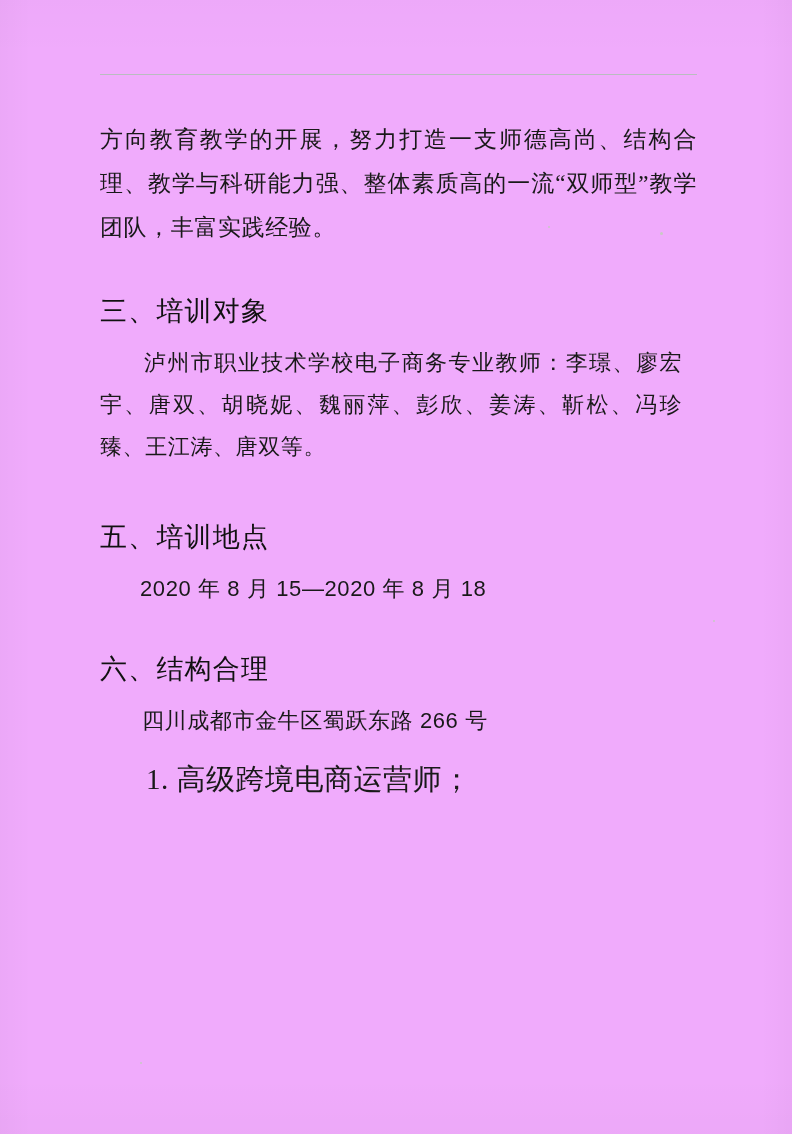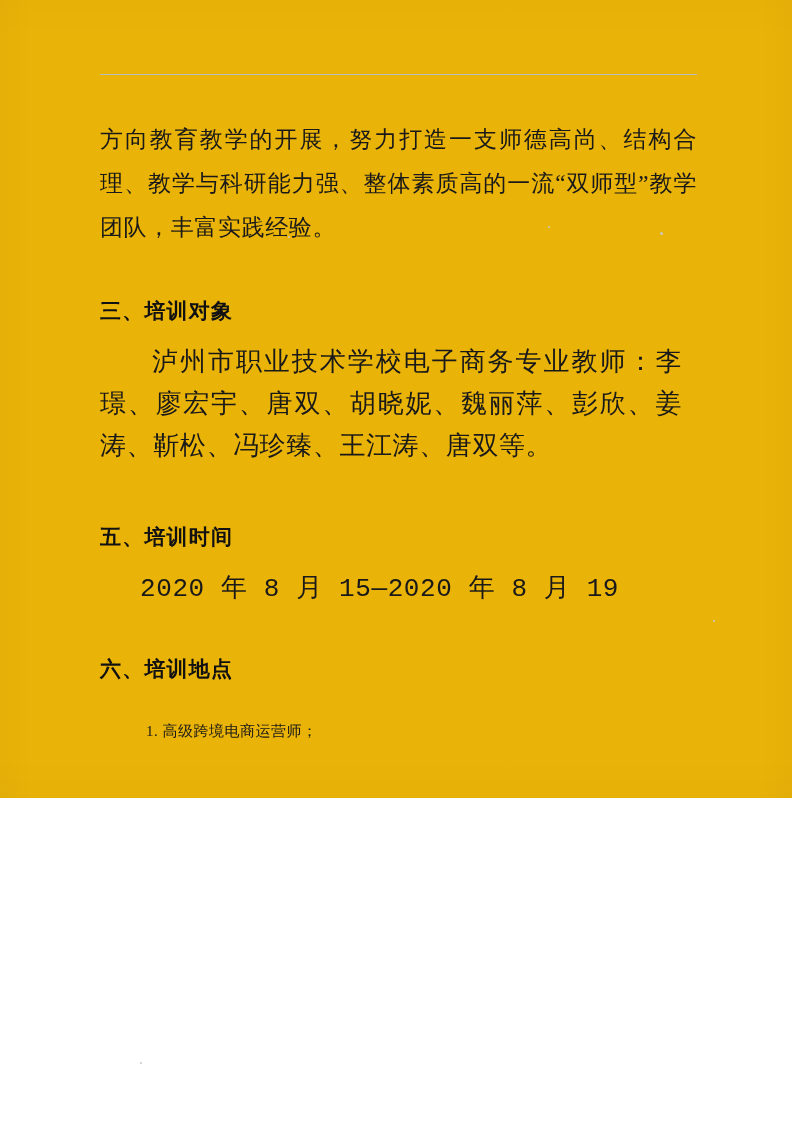--- a/index.html
+++ b/index.html
@@ -11,22 +11,22 @@
     height: 1134px;
     background: #ffffff;
     font-family: "Liberation Serif", serif;
     color: #1a1a1a;
     overflow: hidden;
   }
 
   .page {
     position: relative;
     width: 792px;
-    height: 798px;
-    background: #eab308;
+    height: 1134px;
+    background: #f0abfc;
     box-sizing: border-box;
     padding: 0;
   }
 
   
   .page::before {
     content: "";
     position: absolute;
     left: 0; top: 0; right: 0; bottom: 0;
     background:
@@ -61,50 +61,50 @@
     margin: 0 0 12px 0;
     color: #191919;
   }
 
   .indent {
     text-indent: 2em;
   }
 
   .section-heading {
     font-family: "DejaVu Sans", sans-serif;
-    font-size: 21px;
-    font-weight: bold;
+    font-size: 27px;
+    font-weight: normal;
     letter-spacing: 1.2px;
     color: #111111;
     margin: 26px 0 14px 0;
     line-height: 34px;
   }
 
   .sub-para {
-    font-family: Liberation Mono, monospace;
-    font-size: 26px;
+    font-family: Liberation Sans, sans-serif;
+    font-size: 22px;
     line-height: 42px;
     letter-spacing: 0.6px;
     color: #191919;
     margin: 0 15px 6px 0;
     text-align: justify;
     text-justify: inter-ideograph;
   }
 
   .sub-para.pad {
     padding-left: 42px;
   }
 
   .sub-para.pad-sm {
     padding-left: 40px;
   }
 
   .list-item {
     font-family: "Liberation Serif", serif;
-    font-size: 15px;
+    font-size: 29px;
     line-height: 42px;
     letter-spacing: 0.5px;
     color: #191919;
     padding-left: 46px;
     margin: 0 0 16px 0;
   }
 
   .spacer-1 { height: 6px; }
   .spacer-2 { height: 10px; }
 
@@ -136,25 +136,26 @@
     <div class="spacer-1"></div>
 
     <h2 class="section-heading">三、培训对象</h2>
     <p class="sub-para indent">泸州市职业技术学校电子商务专业教师：李璟、廖宏宇、唐双、胡晓妮、魏丽萍、彭欣、姜涛、靳松、冯珍臻、王江涛、唐双等。</p>
 
     <div class="spacer-2"></div>
 
 
     <div class="spacer-2"></div>
 
-    <h2 class="section-heading">五、培训时间</h2>
-    <p class="sub-para pad-sm">2020 年 8 月 15—2020 年 8 月 19</p>
+    <h2 class="section-heading">五、培训地点</h2>
+    <p class="sub-para pad-sm">2020 年 8 月 15—2020 年 8 月 18</p>
 
     <div class="spacer-2"></div>
 
-    <h2 class="section-heading">六、培训地点</h2>
+    <h2 class="section-heading">六、结构合理</h2>
+    <p class="sub-para pad">四川成都市金牛区蜀跃东路 266 号</p>
 
     <div class="spacer-2"></div>
 
     <p class="list-item">1. 高级跨境电商运营师；</p>
 
   </div>
 </div>
 
 </body></html>

